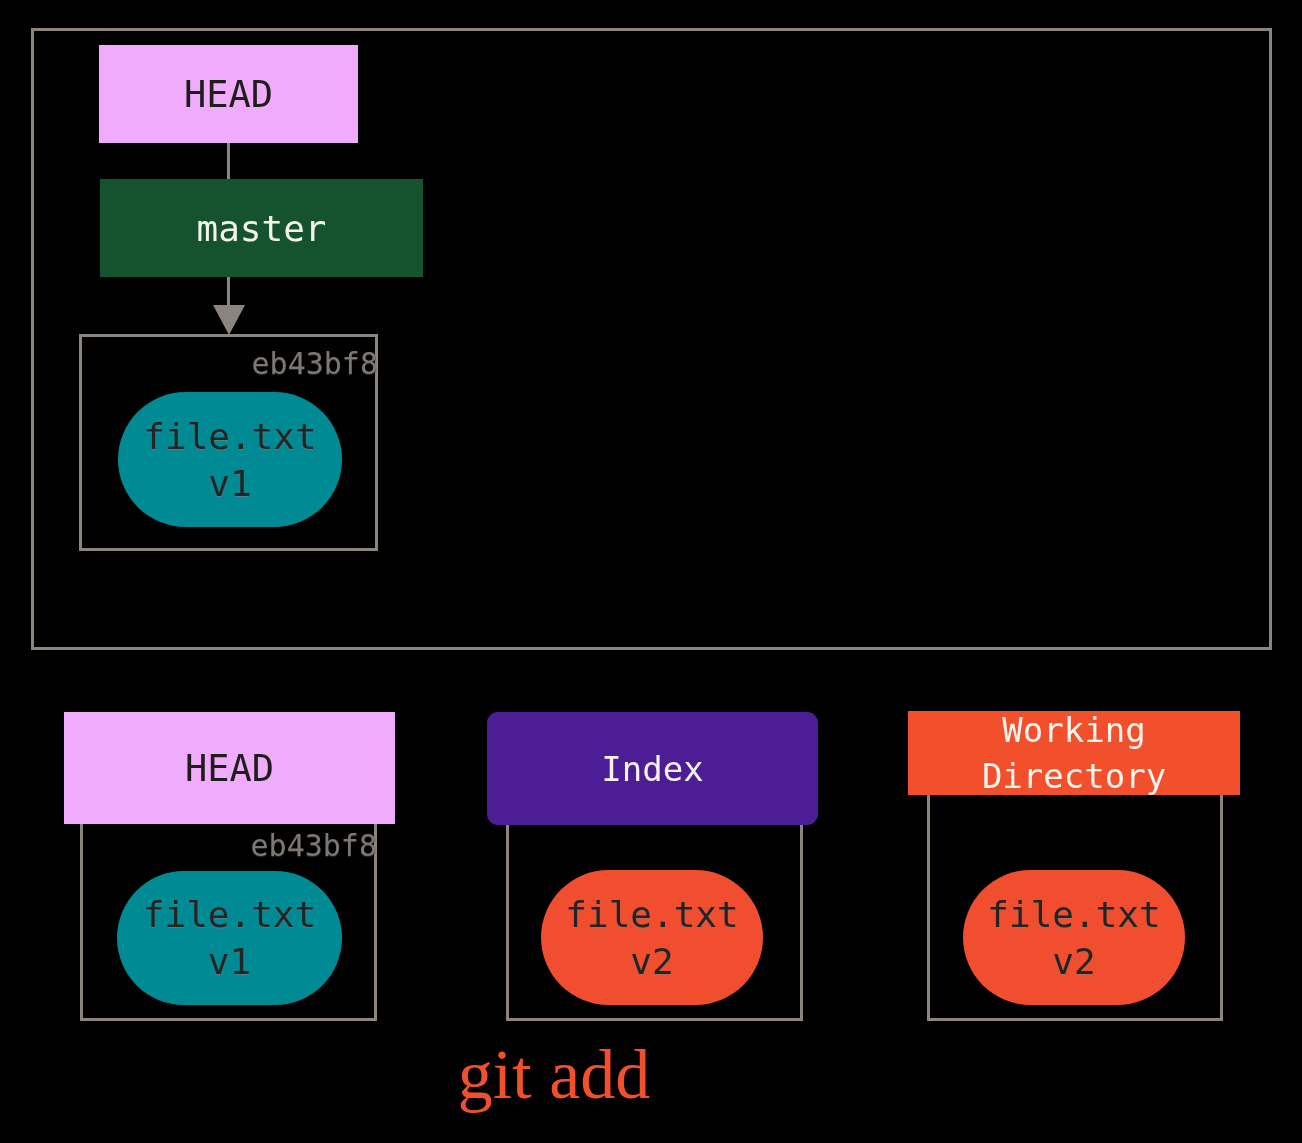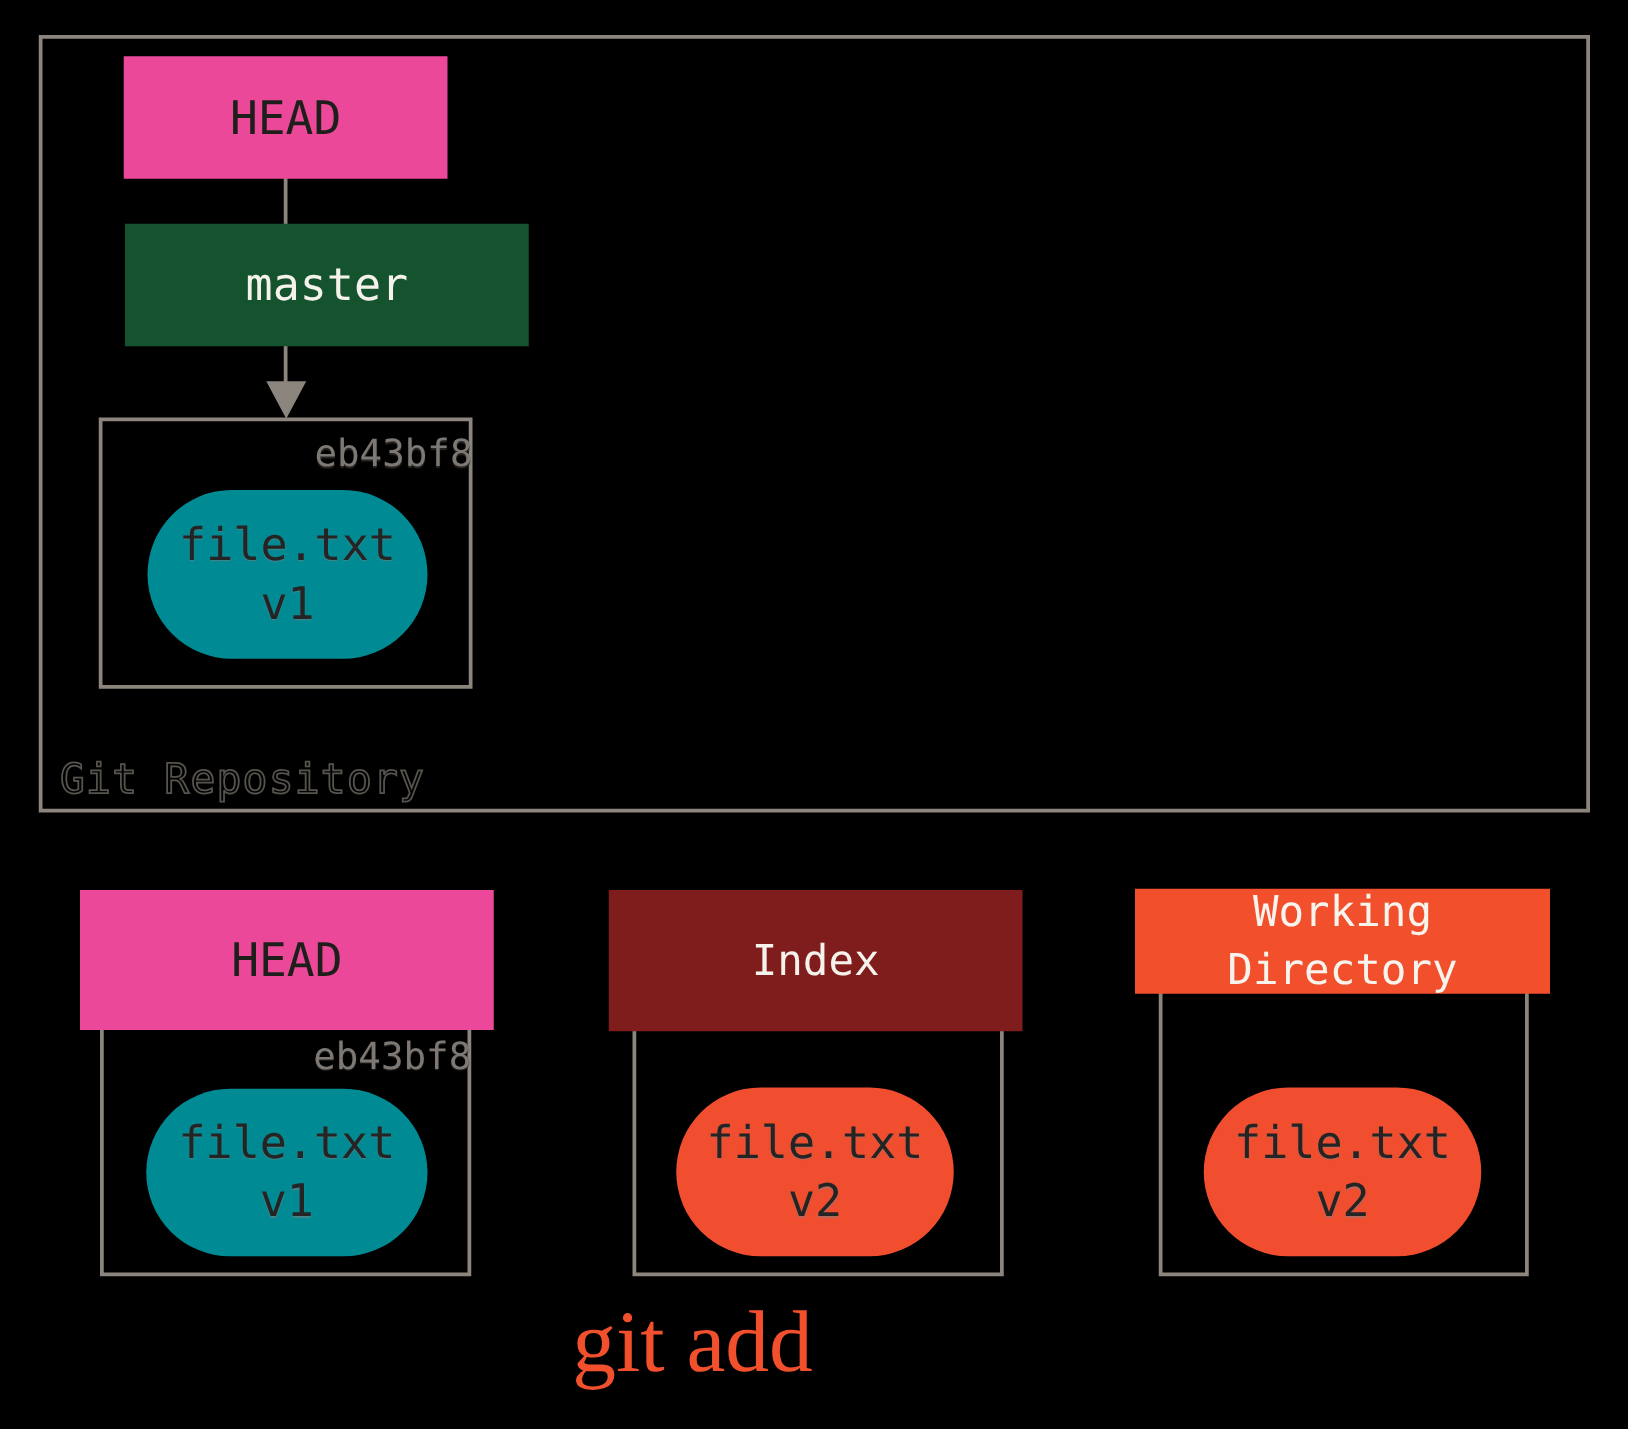--- a/index.html
+++ b/index.html
@@ -30,23 +30,23 @@
     -webkit-text-stroke: 1.4px #57534D;
     text-shadow: 0 0 1px #514D47;
     letter-spacing: 1px;
   }
 
   
   .label-box {
     display: flex; align-items: center; justify-content: center;
     text-align: center;
   }
-  .cream  { background: #ec4899; color: #1E1E1B; }
+  .cream  { background: #f0abfc; color: #1E1E1B; }
   .gold   { background: #14532d; color: #F4F2EA; }
-  .tealbg { background: #7f1d1d; color: #F4F2EA; }
+  .tealbg { background: #4c1d95; color: #F4F2EA; border-radius: 11px; }
   .orangebg { background: #F2502C; color: #F7F4EE; }
 
   .connector { background: #8B857E; width: 3px; }
   .arrow-head {
     width: 0; height: 0;
     border-left: 16px solid transparent;
     border-right: 16px solid transparent;
     border-top: 30px solid #8B857E;
   }
 
@@ -109,21 +109,20 @@
     color: #F2502C;
     font-family: Liberation Serif, serif;
   }
 </style>
 </head>
 <body>
 
 <div class="canvas">
 
   <div class="abs repo-box"></div>
-  <div class="abs repo-label">Git Repository</div>
 
   <div class="abs label-box cream head-top">
     <span>HEAD</span>
   </div>
 
   <div class="abs connector line-1"></div>
 
   <div class="abs label-box gold branch-box">
     <span>master</span>
   </div>

